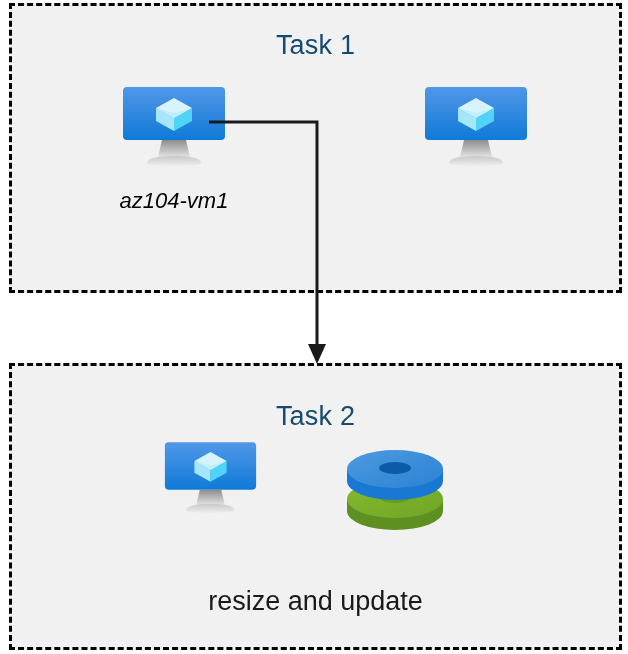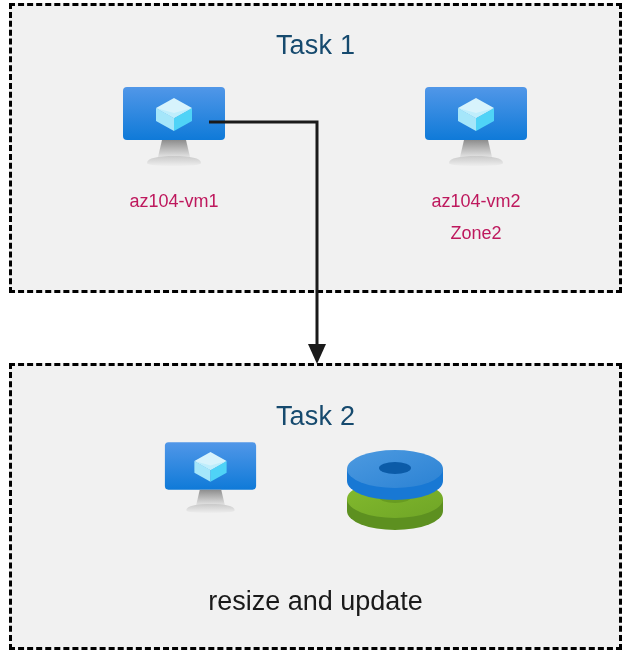--- a/index.html
+++ b/index.html
@@ -54,24 +54,25 @@
 
   
   .vm-node {
     position: absolute;
     text-align: center;
   }
   #vm1-node { left: 57px;  top: 80px; width: 210px; }
   #vm2-node { left: 359px; top: 80px; width: 210px; }
 
   .vm-label {
-    color: #be185d;
-    font-size: 18px;
+    color: #000000;
+    font-size: 22px;
     line-height: 32px;
     white-space: nowrap;
+    font-style: italic;
   }
   .vm-label-wrap { margin-top: 12px; }
 
   
   .monitor {
     position: relative;
     display: inline-block;
   }
   .monitor svg { display: block; }
 
@@ -177,24 +178,20 @@
           <path d="M40 54 L64 54 L68 71 L36 71 Z" fill="url(#stand2)"></path>
           <path d="M25 77 C25 72 36 70 52 70 C68 70 79 72 79 77 C79 79 70 80 52 80 C34 80 25 79 25 77 Z" fill="url(#base2)"></path>
           <g>
             <path d="M52 12 L70 22 L52 32 L34 22 Z" fill="#d7f3fc"></path>
             <path d="M34 22 L52 32 L52 45 L34 35 Z" fill="#a5e6fa"></path>
             <path d="M70 22 L52 32 L52 45 L70 35 Z" fill="#4fd3f7"></path>
             <path d="M34 22 L52 27 L70 22 L52 32 Z" fill="#bfeefc"></path>
           </g>
         </svg>
       </span>
-      <div class="vm-label-wrap">
-        <div class="vm-label">az104-vm2</div>
-        <div class="vm-label">Zone2</div>
-      </div>
     </div>
 
   </div>
 
   <div id="task2-box" class="task-box">
 
     <div id="task2-title" class="task-title">Task 2</div>
 
     <div id="task2-icons">
 

